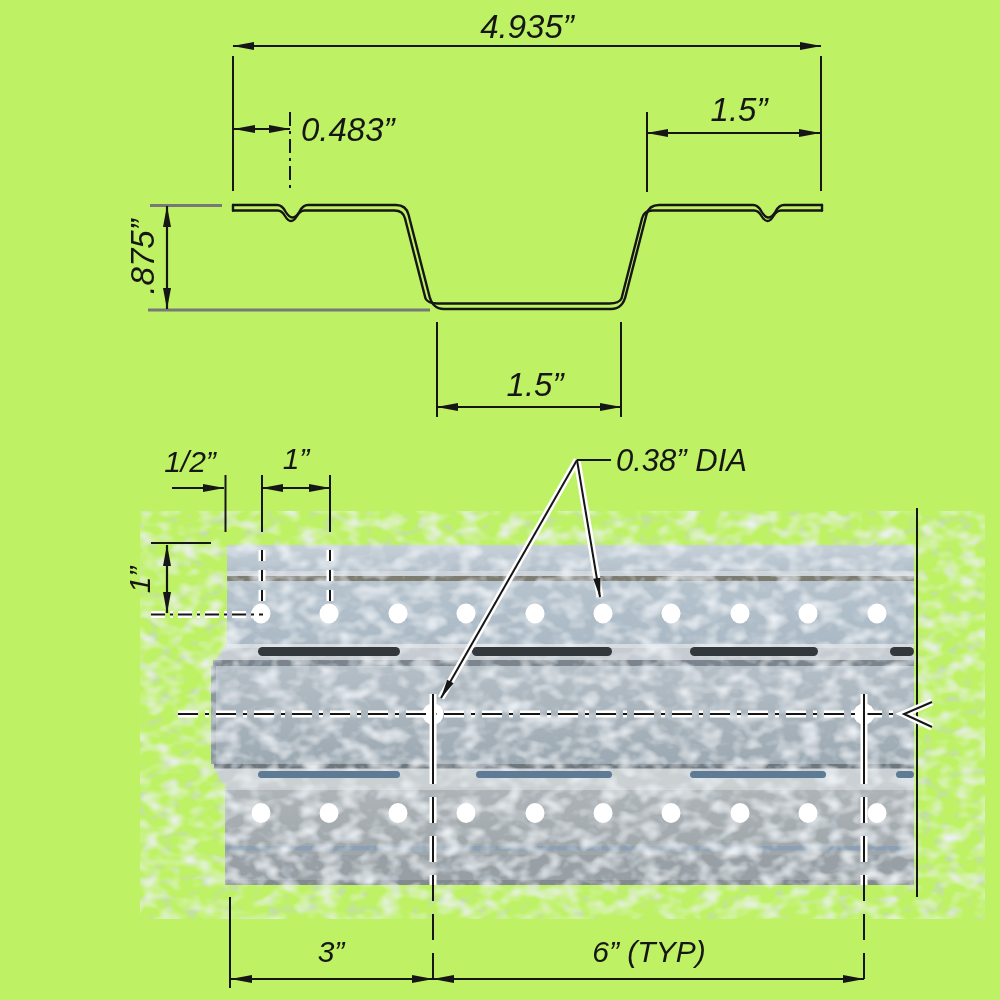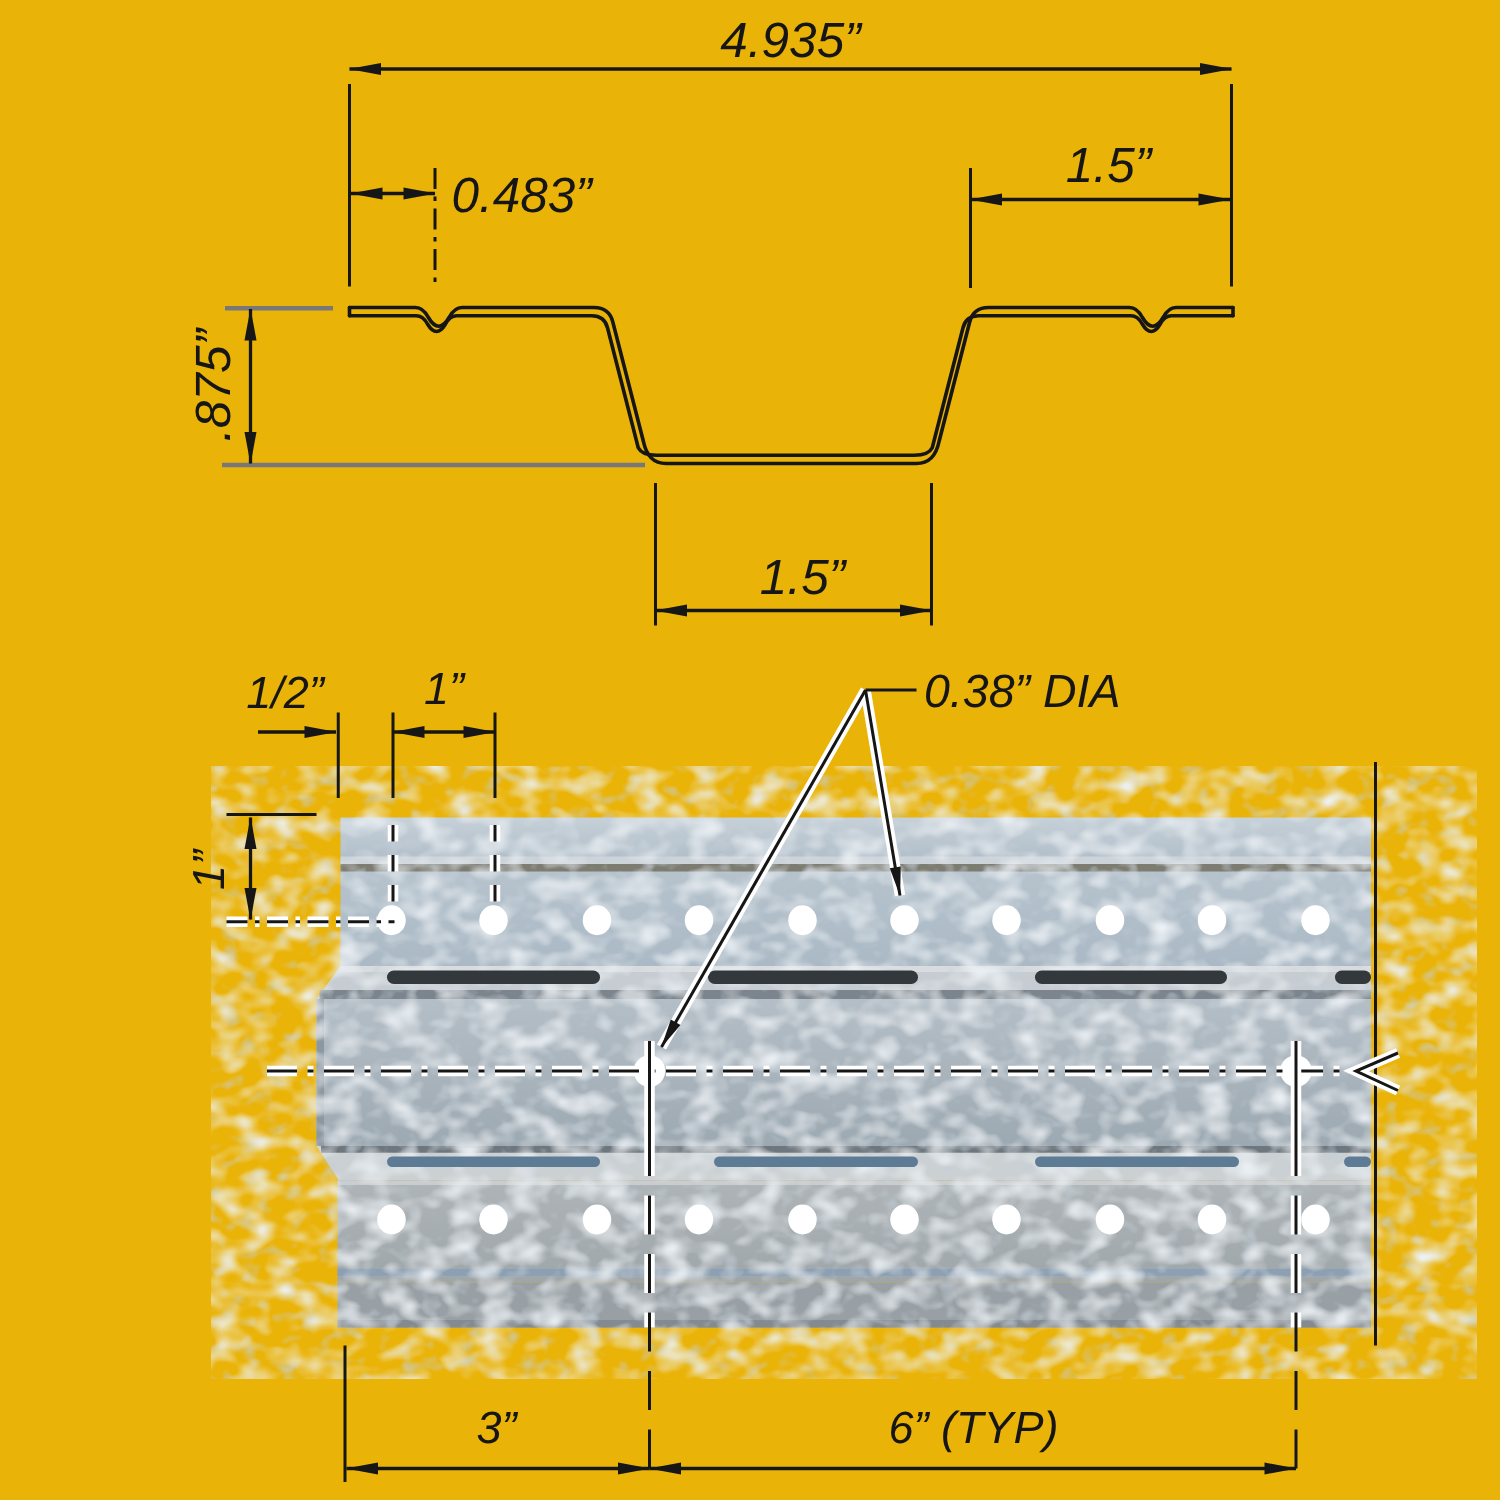--- a/index.html
+++ b/index.html
@@ -1,16 +1,16 @@
 <!DOCTYPE html>
 <html><head>
 <meta charset="utf-8">
 <style>
   html,body{margin:0;padding:0;background:#ffffff;}
-  .stage{position:relative;width:1000px;height:1000px;background:#eab308;overflow:hidden;
+  .stage{position:relative;width:1000px;height:1000px;background:#bef264;overflow:hidden;
          font-family:"Liberation Sans", sans-serif;}
   svg{position:absolute;left:0;top:0;}
   .dim-line{stroke:#161616;stroke-width:2.2;fill:none;}
   .dim-line-thin{stroke:#161616;stroke-width:2;fill:none;}
   .ext-line{stroke:#161616;stroke-width:2;fill:none;}
   .ref-gray{stroke:#787878;stroke-width:3;fill:none;}
   .halo{stroke:#ffffff;stroke-width:7;fill:none;}
   .profile{stroke:#161616;stroke-width:2.4;fill:none;stroke-linejoin:round;stroke-linecap:round;}
   .dim-text{font-style:italic;fill:#161616;}
   .fs-top{font-size:33px;}

